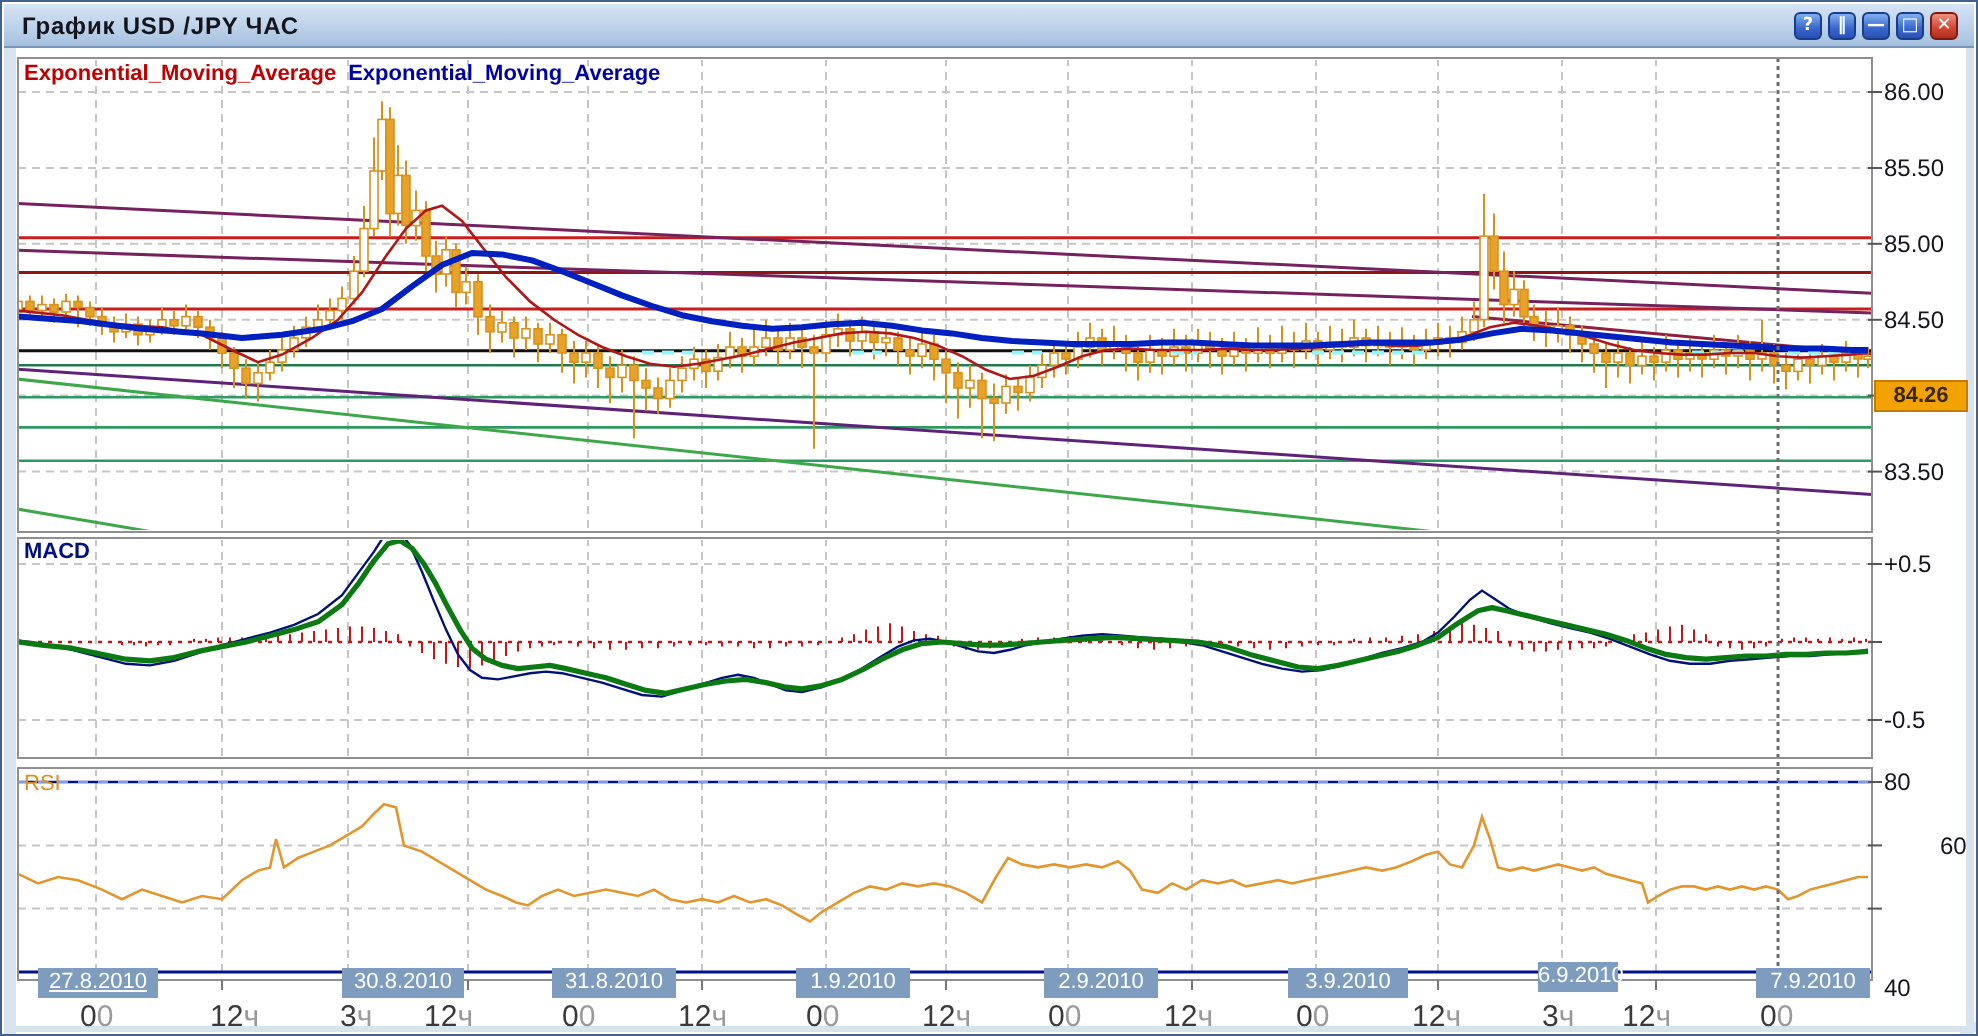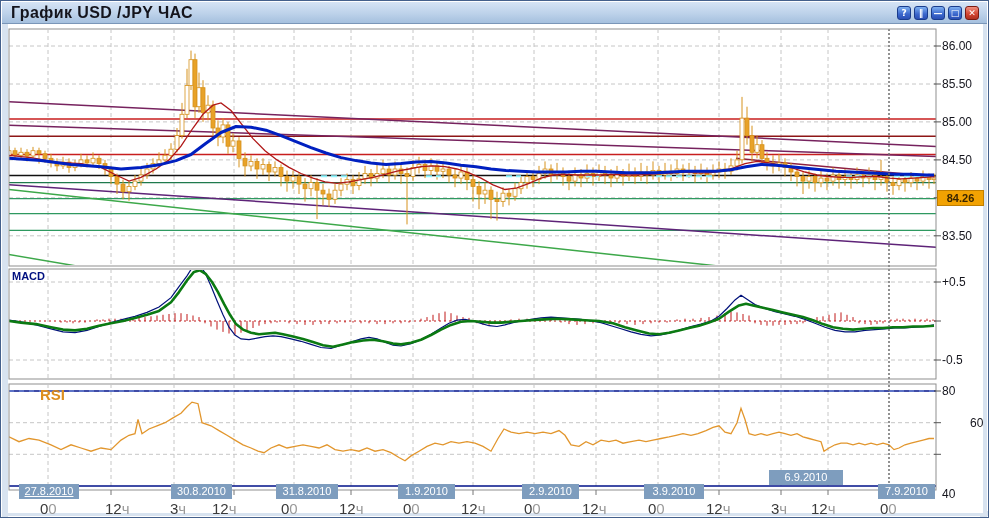--- a/index.html
+++ b/index.html
@@ -2,34 +2,34 @@
 <html><head>
 <meta charset="utf-8">
 <style>
   html,body{margin:0;padding:0;background:#9aa7b8;}
   #app{position:relative;width:989px;height:518px;font-family:"Liberation Sans",sans-serif;
        background:#fff;overflow:hidden;border:1px solid #44608C;box-sizing:border-box;}
   .strip{position:absolute;background:#D8E3F0;z-index:0;}
   #titlebar{position:absolute;left:1px;top:1px;right:1px;height:21px;
     background:linear-gradient(to bottom,#D5E3F5 0%,#BDD2EA 55%,#A5C0DE 100%);
     border-bottom:1px solid #7A96B8;display:flex;align-items:center;z-index:6;}
-  #title{margin-left:9px;font-size:16px;font-weight:bold;color:#14141c;letter-spacing:.4px;}
+  #title{margin-left:9px;font-size:12px;font-weight:bold;color:#14141c;letter-spacing:.4px;}
   #controls{margin-left:auto;margin-right:8px;display:flex;gap:3px;}
   .wbtn{width:14px;height:14px;border-radius:3px;border:1px solid #1A3C8C;
     background:linear-gradient(to bottom,#7FB0F0 0%,#3A66CC 60%,#2B4FB4 100%);
     color:#fff;font-size:9px;font-weight:bold;line-height:12px;text-align:center;
     box-sizing:border-box;cursor:pointer;font-family:"DejaVu Sans",sans-serif;}
   .wbtn.close{background:linear-gradient(to bottom,#F09080 0%,#D24430 60%,#B03020 100%);
     border-color:#7C1A10;}
   svg{position:absolute;left:0;top:0;z-index:1;}
   .abs{position:absolute;z-index:2;}
   #ema-labels{left:11px;top:30px;font-size:11px;font-weight:bold;white-space:pre;z-index:2;position:absolute;}
   #ema-labels .r{color:#C00000;} #ema-labels .b{color:#0000A8;margin-left:6px;}
   #macd-label{left:11px;top:269px;font-size:11px;font-weight:bold;color:#001080;}
-  #rsi-label{left:11px;top:385px;font-size:15px;font-weight:bold;color:#DD8F1E;margin-left:28px;}
+  #rsi-label{left:11px;top:385px;font-size:11px;font-weight:normal;color:#DD8F1E;}
   .axlab{position:absolute;z-index:2;font-size:12px;color:#15151d;}
   .price-tag{position:absolute;z-index:3;background:#F2A202;color:#3A2600;font-weight:bold;
     font-size:11px;text-align:center;width:45px;height:14px;line-height:14px;border:1px solid #C07E00;}
   .datebox{position:absolute;z-index:3;background:#7E9DBE;color:#fff;font-size:11px;
     height:15px;line-height:15px;text-align:center;}
   .tlabel{position:absolute;z-index:2;font-size:15px;color:#3a3a3a;white-space:pre;}
   .tlabel .sfx{color:#9a9a9a;}
 </style>
 </head>
 <body>
@@ -624,20 +624,21 @@
       <line x1="472" y1="489" x2="472" y2="494" stroke="#777"></line>
       <line x1="533" y1="489" x2="533" y2="494" stroke="#777"></line>
       <line x1="595" y1="489" x2="595" y2="494" stroke="#777"></line>
       <line x1="657" y1="489" x2="657" y2="494" stroke="#777"></line>
       <line x1="718" y1="489" x2="718" y2="494" stroke="#777"></line>
       <line x1="780" y1="489" x2="780" y2="494" stroke="#777"></line>
       <line x1="827" y1="489" x2="827" y2="494" stroke="#777"></line>
       <line x1="888" y1="489" x2="888" y2="494" stroke="#777"></line>
     </svg>
 
+  <div id="ema-labels"><span class="r">Exponential_Moving_Average</span><span class="b">Exponential_Moving_Average</span></div>
   <div id="macd-label" class="abs">MACD</div>
   <div id="rsi-label" class="abs">RSI</div>
   <div id="price-tag" class="price-tag" style="left: 936px; top: 169px; background: rgb(242, 162, 2); margin-top: 20px;">84.26</div>
   <div id="labels">
       <div class="axlab" style="left:941px;top:38px;">86.00</div>
       <div class="axlab" style="left:941px;top:76px;">85.50</div>
       <div class="axlab" style="left:941px;top:114px;">85.00</div>
       <div class="axlab" style="left:941px;top:152px;">84.50</div>
       <div class="axlab" style="left:941px;top:190px;">84.00</div>
       <div class="axlab" style="left:941px;top:228px;">83.50</div>
@@ -646,21 +647,21 @@
       <div class="axlab" style="left:941px;top:352px;">-0.5</div>
       <div class="axlab" style="left:941px;top:383px;">80</div>
       <div class="axlab" style="left:941px;top:415px;margin-left:28px;">60</div>
       <div class="axlab" style="left:941px;top:446px;margin-top:40px;">40</div>
       <div class="datebox" style="left:18px;top:483px;width:60px;text-decoration:underline;">27.8.2010</div>
       <div class="datebox" style="left:170px;top:483px;width:61px;">30.8.2010</div>
       <div class="datebox" style="left:275px;top:483px;width:62px;">31.8.2010</div>
       <div class="datebox" style="left:397px;top:483px;width:57px;">1.9.2010</div>
       <div class="datebox" style="left:521px;top:483px;width:57px;">2.9.2010</div>
       <div class="datebox" style="left:643px;top:483px;width:60px;">3.9.2010</div>
-      <div class="datebox" style="left:768px;top:469px;width:74px;">6.9.2010</div>
+      <div class="datebox" style="left:768px;top:480px;width:40px;">6.9.2010</div>
       <div class="datebox" style="left:877px;top:483px;width:57px;">7.9.2010</div>
       <div class="tlabel" style="left:39px;top:499px;">0<span class="sfx">0</span></div>
       <div class="tlabel" style="left:104px;top:499px;">12<span class="sfx">ч</span></div>
       <div class="tlabel" style="left:169px;top:499px;">3<span class="sfx">ч</span></div>
       <div class="tlabel" style="left:211px;top:499px;">12<span class="sfx">ч</span></div>
       <div class="tlabel" style="left:280px;top:499px;">0<span class="sfx">0</span></div>
       <div class="tlabel" style="left:338px;top:499px;">12<span class="sfx">ч</span></div>
       <div class="tlabel" style="left:402px;top:499px;">0<span class="sfx">0</span></div>
       <div class="tlabel" style="left:460px;top:499px;">12<span class="sfx">ч</span></div>
       <div class="tlabel" style="left:523px;top:499px;">0<span class="sfx">0</span></div>

